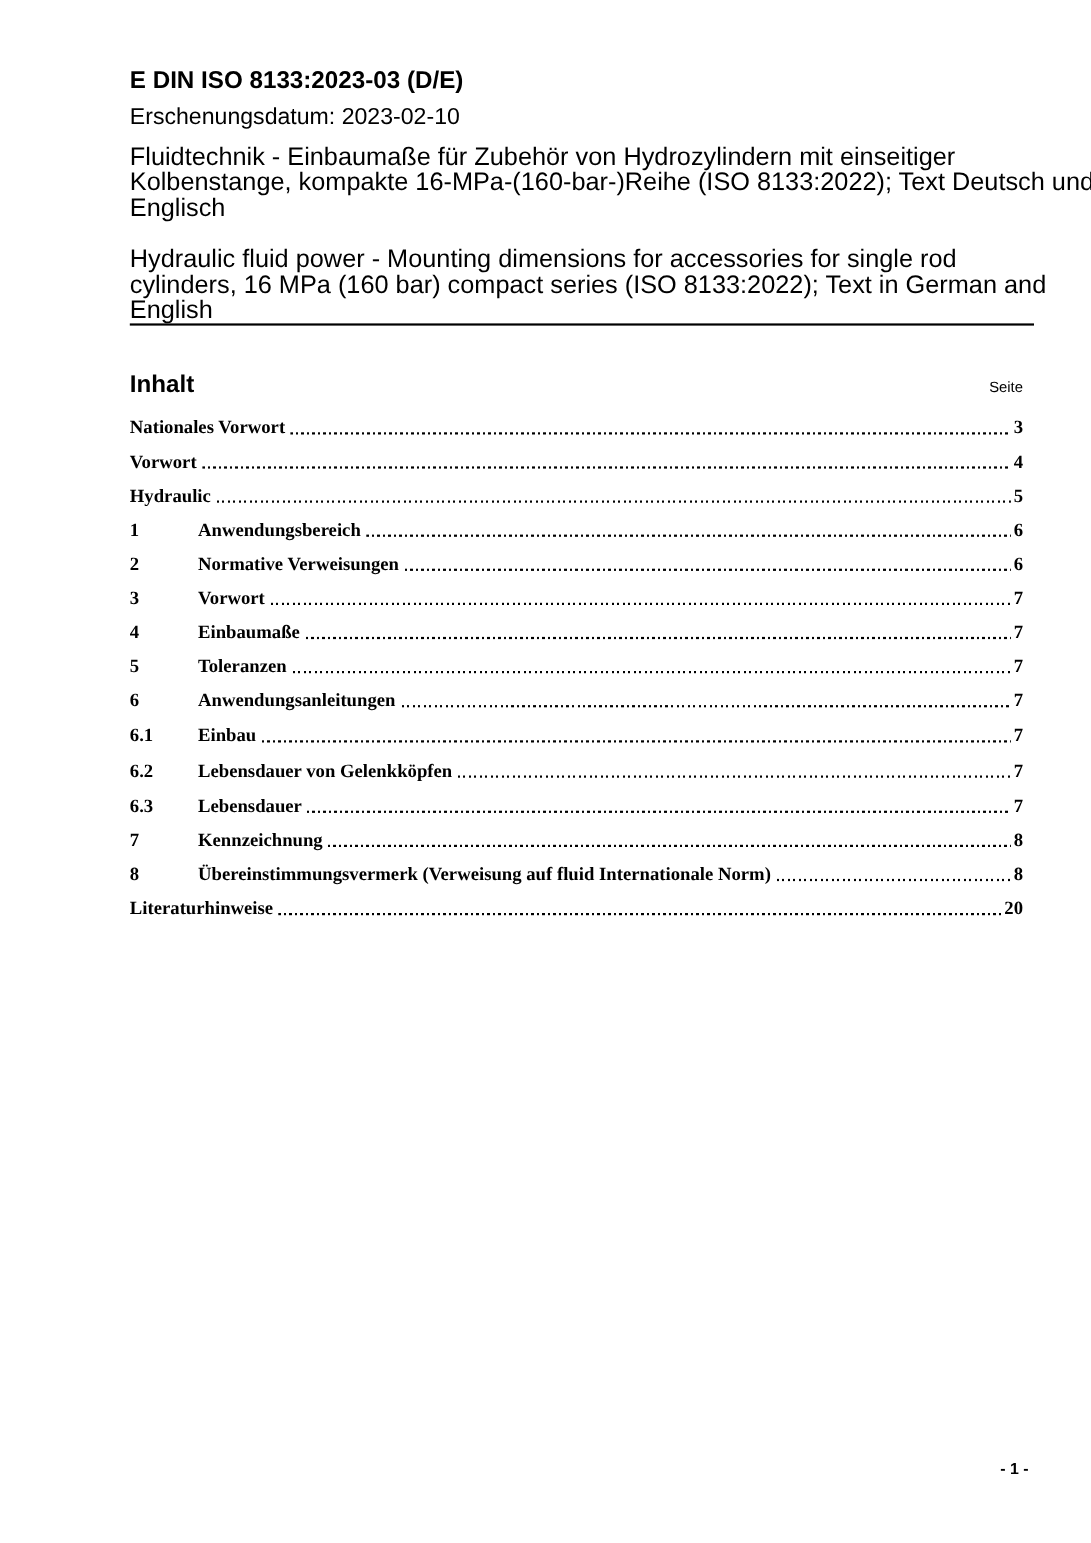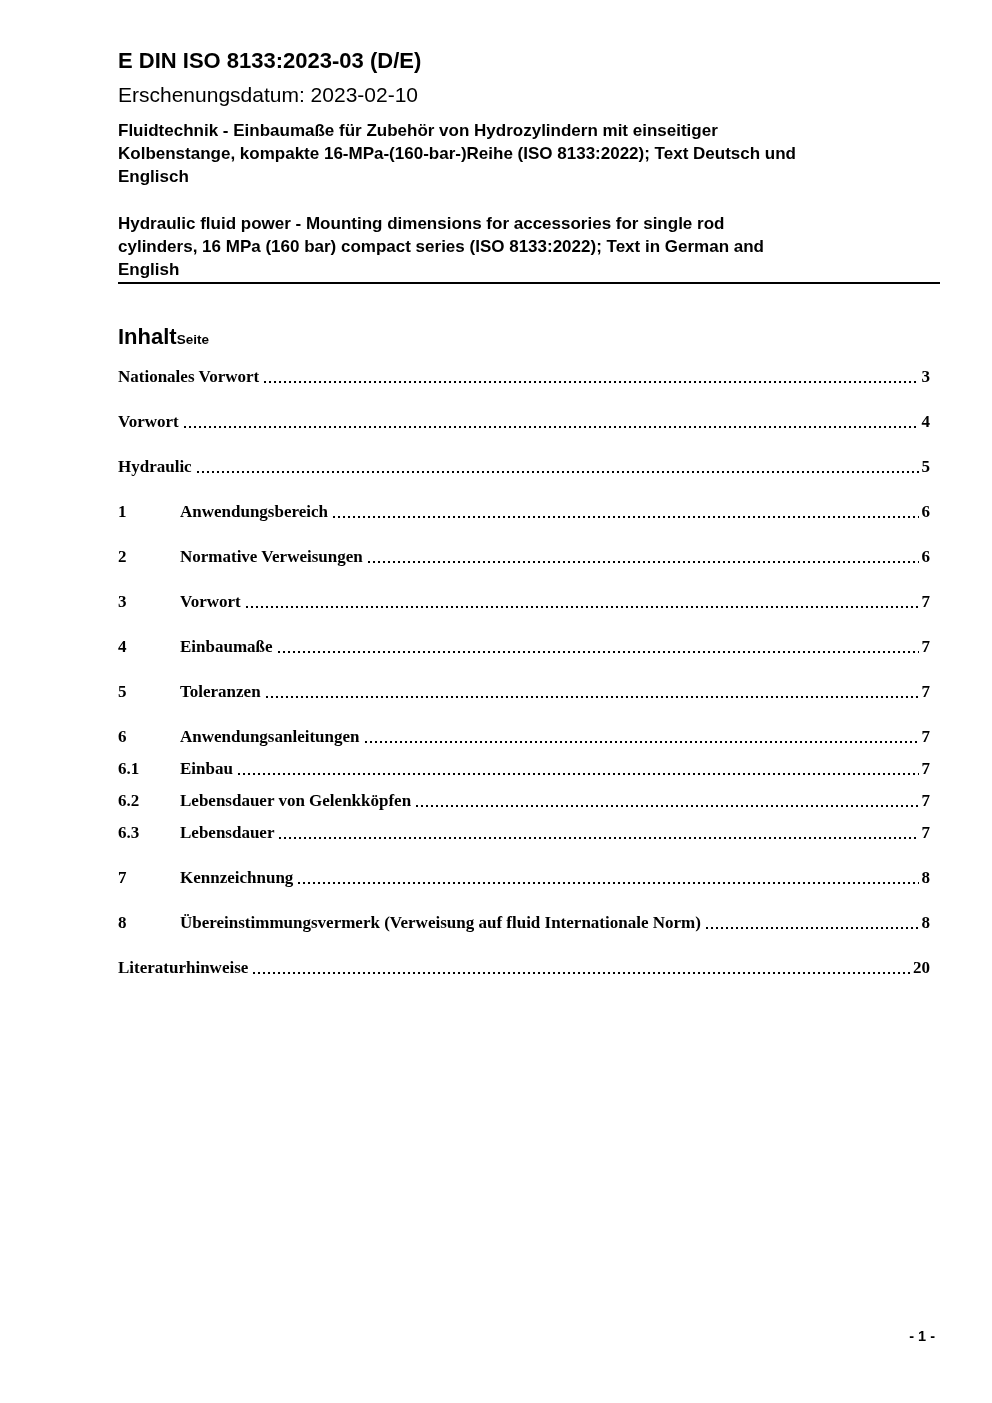--- a/index.html
+++ b/index.html
@@ -15,70 +15,70 @@
   }
   .content {
     margin-left: 118px;
     width: 820px;
   }
   .doc-title {
     font-size: 22px;
     line-height: 26px;
     font-weight: bold;
     margin: 0;
-    padding-top: 48px;
+    padding-top: 60px;
     white-space: nowrap;
   }
   .pub-date {
     font-size: 21px;
     line-height: 21px;
     margin-top: 10px;
     white-space: nowrap;
   }
   .doc-subtitle {
-    font-size: 17px;
+    font-size: 23px;
     line-height: 23px;
-    font-weight: bold;
+    font-weight: normal;
   }
   .doc-subtitle.de { margin-top: 14px; }
   .doc-subtitle.en { margin-top: 24px; }
   .subtitle-line { display: block; white-space: nowrap; }
   .rule {
     border-bottom: 2px solid #000;
     margin-top: 1px;
     width: 822px;
   }
   .toc-header {
     display: flex;
-    justify-content: flex-start;
+    justify-content: space-between;
     align-items: baseline;
     margin-top: 40px;
     padding-right: 8px;
   }
   .toc-heading {
     font-size: 22px;
     line-height: 26px;
     font-weight: bold;
   }
   .toc-page-label {
     font-size: 13.5px;
-    font-weight: bold;
+    font-weight: normal;
   }
   .toc-list {
     margin-top: 17px;
     padding-right: 8px;
     font-family: "Liberation Serif", serif;
     font-weight: bold;
     font-size: 17px;
   }
   .toc-row {
     display: flex;
     align-items: baseline;
     line-height: 20px;
-    margin-top: 25px;
+    margin-top: 11px;
   }
   .toc-row.sub { margin-top: 12px; }
   .toc-row:first-child { margin-top: 0; }
   .toc-num { flex: 0 0 62px; }
   .toc-num:empty { display: none; }
   .toc-label { white-space: nowrap; }
   .toc-leader {
     flex: 1 1 auto;
     align-self: flex-end;
     height: 2px;

